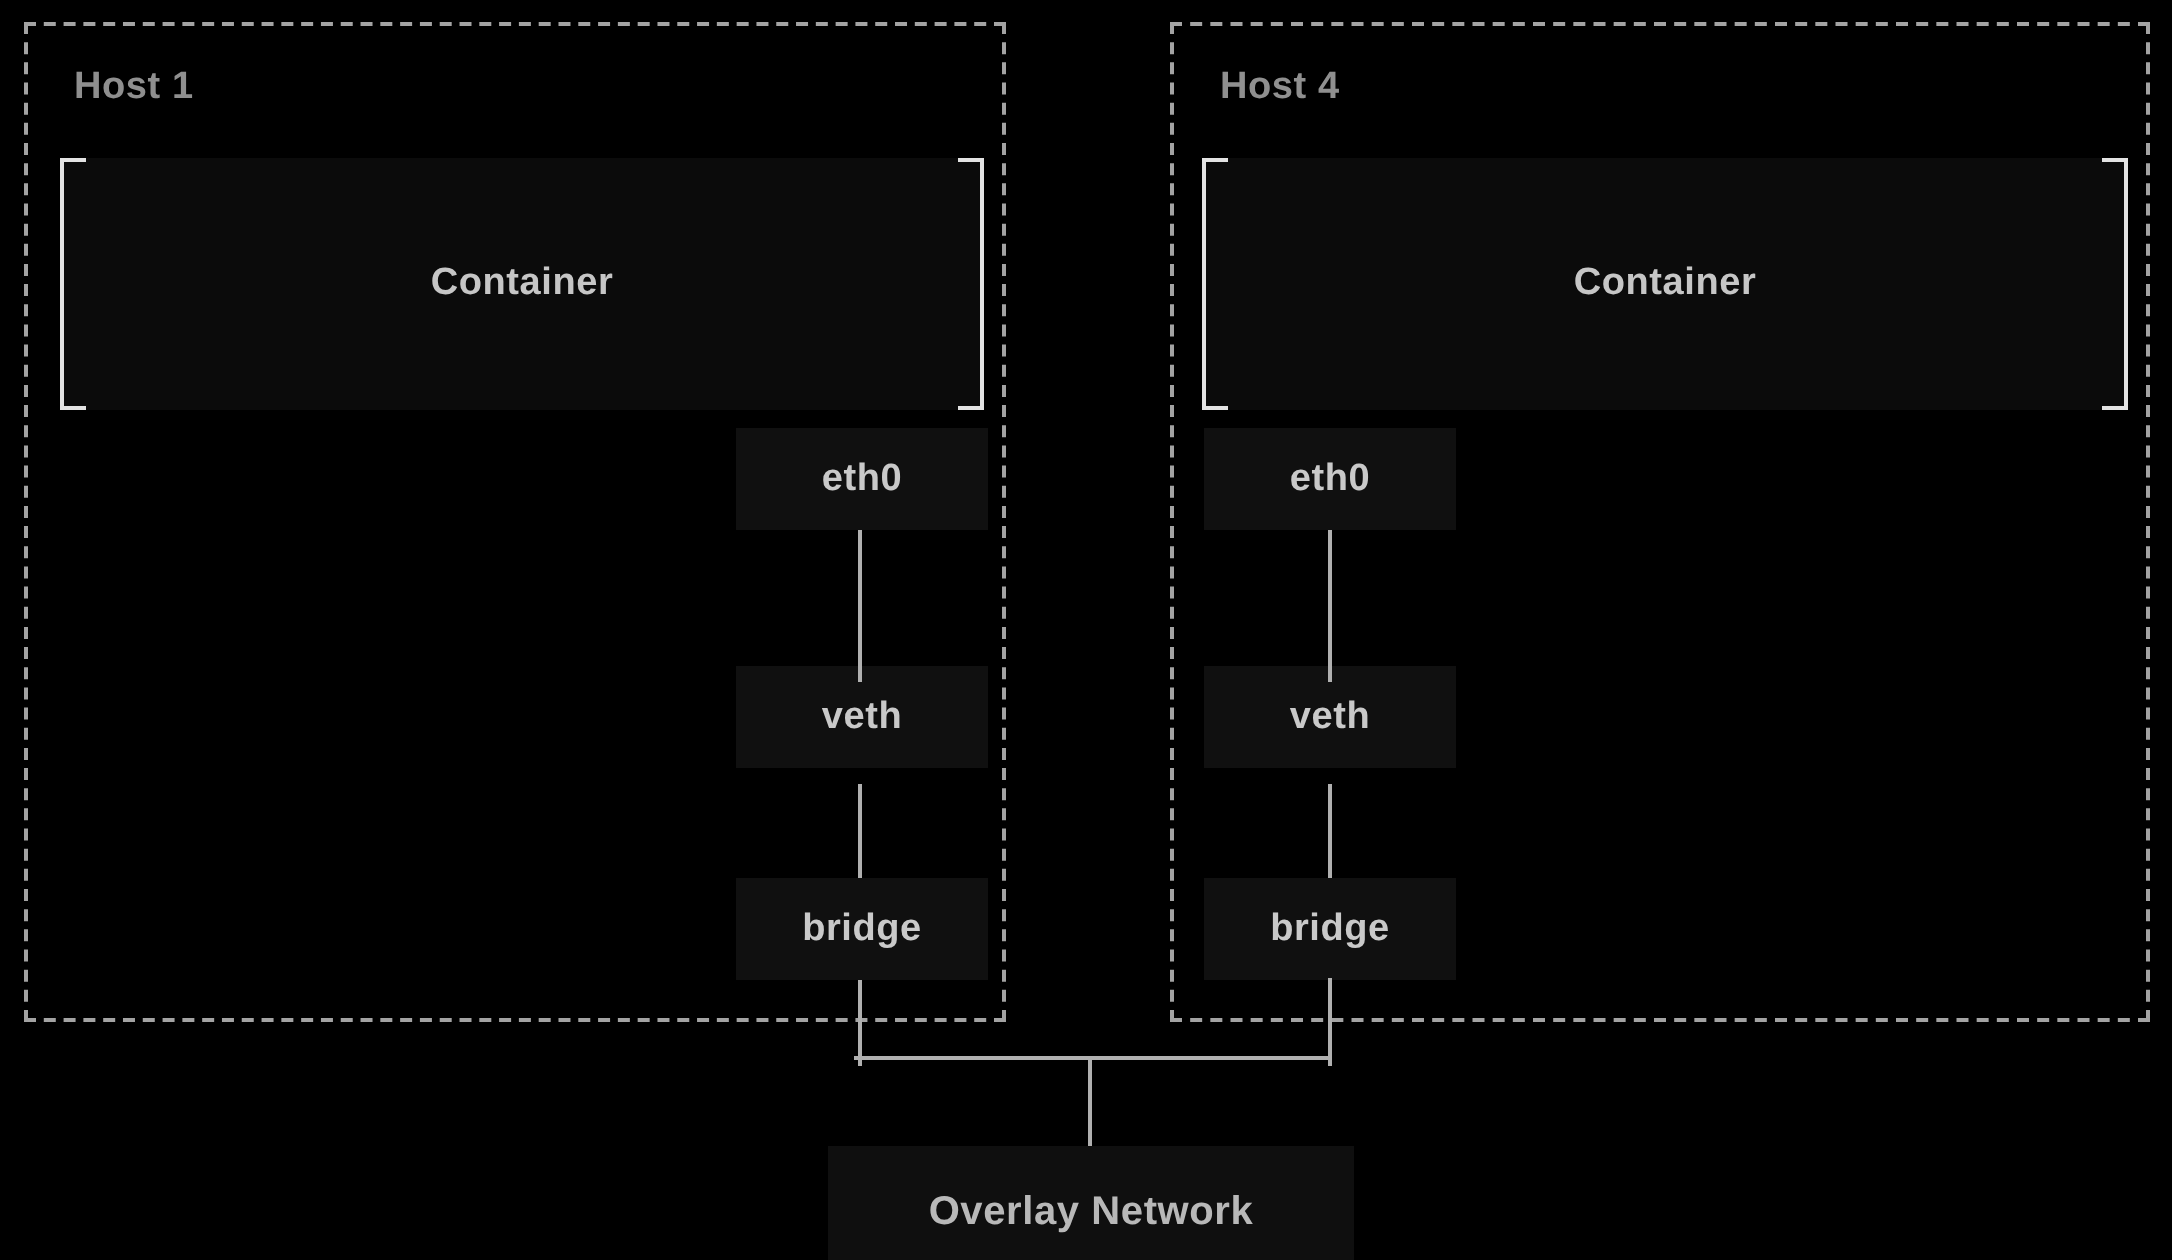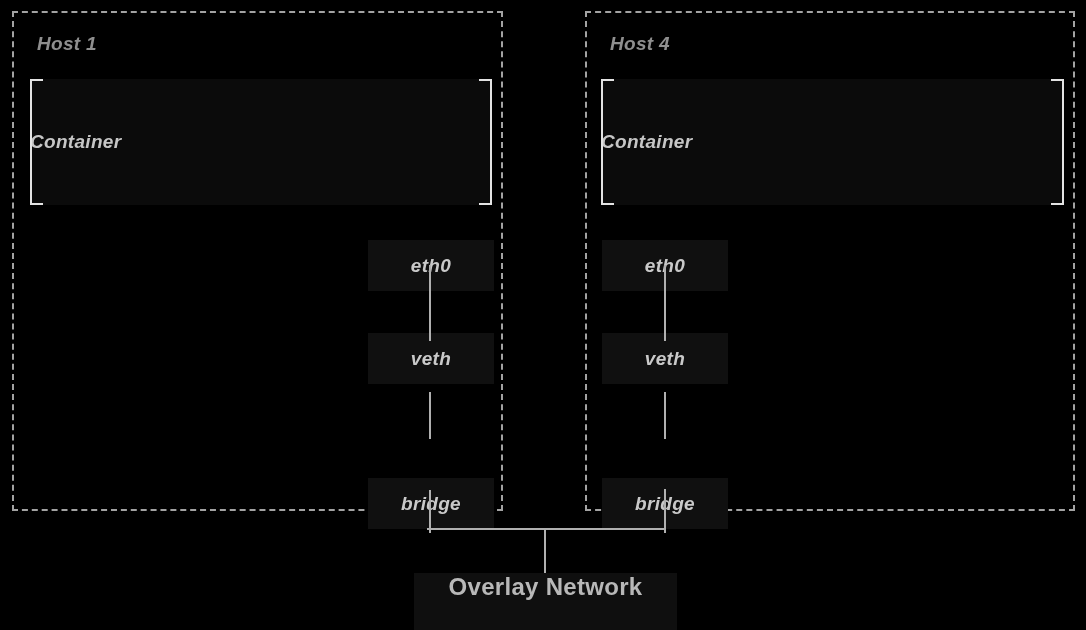--- a/index.html
+++ b/index.html
@@ -19,21 +19,20 @@
   }
 
   
   .host {
     position: absolute;
     top: 11px;
     width: 491px;
     height: 500px;
     border: 2px dashed #a3a3a3;
     background: transparent;
-    font-style: italic;
   }
   .host.h1 { left: 12px; }
   .host.h2 { left: 585px; width: 490px; }
 
   .host-title {
     position: absolute;
     left: 23px;
     top: 20px;
     font-size: 19px;
     font-weight: bold;
@@ -42,20 +41,21 @@
   }
 
   
   .container-box {
     position: absolute;
     top: 66px;
     height: 126px;
     background: #0b0b0b;
     display: flex;
     align-items: center;
+    justify-content: center;
   }
   .h1 .container-box { left: 16px; width: 462px; }
   .h2 .container-box { left: 14px; width: 463px; }
 
   .bracket {
     position: absolute;
     top: 0;
     bottom: 0;
     width: 13px;
     pointer-events: none;
@@ -79,23 +79,23 @@
     display: flex;
     align-items: center;
     justify-content: center;
     font-size: 19px;
     font-weight: bold;
     color: #c9c9c9;
     letter-spacing: 0.3px;
   }
   .h1 .node { left: 354px; }
   .h2 .node { left: 15px; }
-  .node.n-eth0   { top: 201px; margin-top: 26px; }
+  .node.n-eth0   { top: 201px; }
   .node.n-veth   { top: 320px; }
-  .node.n-bridge { top: 426px; margin-top: 39px; }
+  .node.n-bridge { top: 426px; }
 
   
   .vline, .hline {
     position: absolute;
     background: #b0b0b0;
   }
   .vline { width: 2px; }
   .hline { height: 2px; }
 
   .h1 .edge-line { left: 415px; }
@@ -114,21 +114,22 @@
     left: 414px;
     top: 573px;
     width: 263px;
     height: 70px; 
     background: #0f0f0f;
     display: flex;
     align-items: flex-start;
     justify-content: center;
   }
   .overlay-label {
-    font-size: 24px;
+    margin-top: 22px;
+    font-size: 20px;
     font-weight: bold;
     color: #b8b8b8;
     letter-spacing: 0.3px;
   }
 </style>
 </head>
 <body>
 
 <div class="stage">
 

